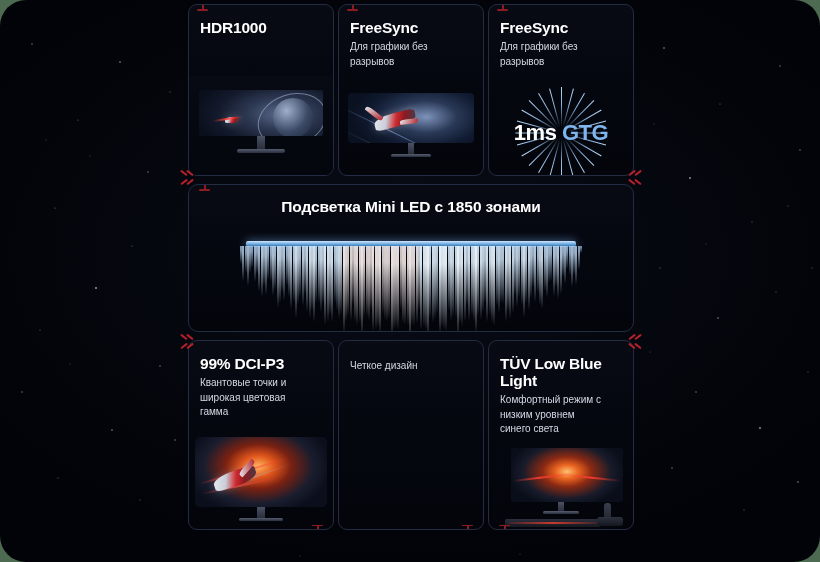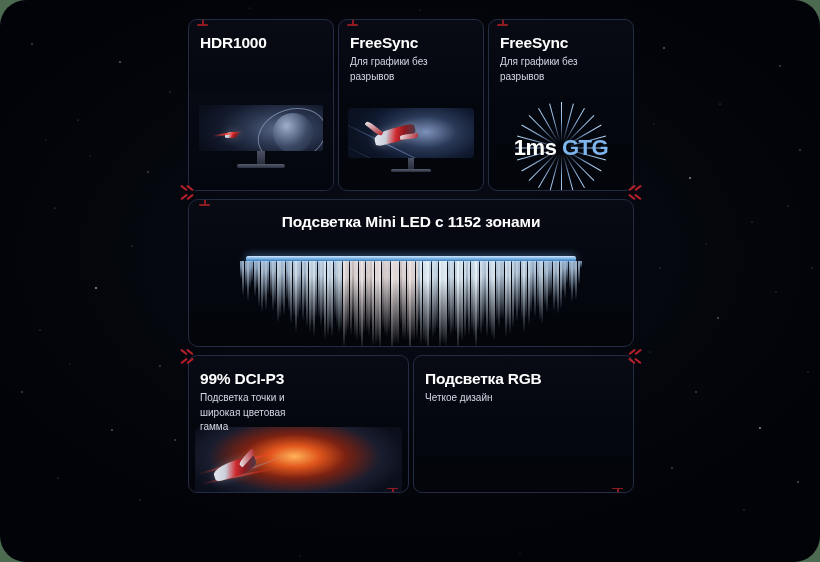--- a/index.html
+++ b/index.html
@@ -28,33 +28,33 @@
   .starfield {
     position: absolute;
     inset: 0;
     pointer-events: none;
   }
 
   
   #grid {
     position: absolute;
     left: 188px;
-    top: 19px;
+    top: 4px;
     width: 446px;
     height: 526px;
   }
 
   .row {
     display: flex;
     width: 100%;
   }
 
   .row-top   { height: 172px; gap: 4px; }
   .row-mid   { height: 148px; margin-top: 8px; }
-  .row-bot   { height: 138px; gap: 4px; margin-top: 8px; }
+  .row-bot   { height: 190px; gap: 4px; margin-top: 8px; }
 
   
   .card {
     position: relative;
     flex: 1 1 0;
     border: 1px solid #232c42;
     border-radius: 9px;
     background: linear-gradient(180deg, #080b14 0%, #05070f 45%, #03050b 100%);
     overflow: hidden;
   }
@@ -433,21 +433,21 @@
     <div class="chev" style="right:-8px;top:168px;">
       <span style="transform:rotate(-38deg);right:0;top:0;"></span>
       <span style="transform:rotate(38deg);right:0;top:9px;"></span>
       <span style="transform:rotate(-38deg);right:6px;top:0;"></span>
       <span style="transform:rotate(38deg);right:6px;top:9px;"></span>
     </div>
 
     <div class="row row-mid">
       <div class="card wide">
         <div class="miniled-head">
-          <div class="miniled-title">Подсветка Mini LED с 1152 зонами</div>
+          <div class="miniled-title">Подсветка Mini LED с 1850 зонами</div>
         </div>
         <div class="led-stage">
           <div class="led-bar"></div>
           <div class="led-drips" id="drips">
               <i style="left:0.0px;height:18.0px;background:linear-gradient(180deg,rgba(188,220,255,0.6575) 0%,rgba(188,220,255,0.6575) 22%,rgba(34,81,168,0) 100%);"></i>
               <i style="left:2.3px;height:35.2px;background:linear-gradient(180deg,rgba(202,228,255,0.7384572696608821) 0%,rgba(202,228,255,0.7384572696608821) 22%,rgba(41,91,182,0) 100%);"></i>
               <i style="left:4.6px;height:26.6px;background:linear-gradient(180deg,rgba(194,224,255,0.6918228836212131) 0%,rgba(194,224,255,0.6918228836212131) 22%,rgba(37,85,174,0) 100%);"></i>
               <i style="left:6.8px;height:39.6px;background:linear-gradient(180deg,rgba(205,230,255,0.7547745950268525) 0%,rgba(205,230,255,0.7547745950268525) 22%,rgba(42,93,185,0) 100%);"></i>
               <i style="left:9.1px;height:27.4px;background:linear-gradient(180deg,rgba(193,224,255,0.6905354133211598) 0%,rgba(193,224,255,0.6905354133211598) 22%,rgba(36,85,173,0) 100%);"></i>
               <i style="left:11.4px;height:21.5px;background:linear-gradient(180deg,rgba(188,220,255,0.6590052207764502) 0%,rgba(188,220,255,0.6590052207764502) 22%,rgba(34,81,168,0) 100%);"></i>
@@ -612,42 +612,68 @@
       <span style="transform:rotate(38deg);right:0;top:9px;"></span>
       <span style="transform:rotate(-38deg);right:6px;top:0;"></span>
       <span style="transform:rotate(38deg);right:6px;top:9px;"></span>
     </div>
 
     <div class="row row-bot">
 
       <div class="card">
         <div class="card-head">
           <div class="card-title">99% DCI-P3</div>
-          <div class="card-sub">Подсветка точки и
+          <div class="card-sub">Квантовые точки и
 широкая цветовая
 гамма</div>
         </div>
         <div class="art" style="height:52%;">
           <div class="mon-screen" style="left:6px;right:6px;top:6px;height:70px;border-radius:5px;
                background:radial-gradient(ellipse 55% 70% at 48% 42%, #ffb25a 0%, #e0561c 22%, #7a2112 45%, #1a1d2e 75%, #0b0f1c 100%);">
             <div class="streak streak-red" style="left:4px;top:46px;width:90px;transform:rotate(-16deg);"></div>
             <div class="streak streak-red" style="left:6px;top:56px;width:80px;transform:rotate(-12deg);opacity:.75;"></div>
             <div class="streak" style="left:20px;top:54px;width:80px;transform:rotate(-20deg);"></div>
             <div class="jet" style="left:18px;top:34px;width:44px;height:15px;transform:rotate(-18deg);"></div>
             <div class="jet-fin" style="left:42px;top:28px;width:20px;height:6px;transform:rotate(-48deg);"></div>
           </div>
           <div class="mon-stand" style="left:50%;margin-left:-4px;top:76px;width:8px;height:12px;"></div>
           <div class="mon-base" style="left:50%;margin-left:-22px;top:87px;width:44px;height:3px;"></div>
         </div>
         <div class="tick-red" style="right:10px;bottom:3px;"></div>
       </div>
 
       <div class="card">
         <div class="card-head">
-          <div class="card-title">Подсветка RGB</div>
           <div class="card-sub">Четкое дизайн</div>
         </div>
         <div class="tick-red" style="right:10px;bottom:3px;"></div>
       </div>
 
+      <div class="card">
+        <div class="card-head">
+          <div class="card-title">TÜV Low Blue
+Light</div>
+          <div class="card-sub">Комфортный режим с
+низким уровнем
+синего света</div>
+        </div>
+        <div class="art" style="height:44%;">
+          <div class="mon-screen" style="left:22px;right:10px;top:2px;height:54px;border-radius:3px;
+               background:radial-gradient(ellipse 52% 66% at 50% 44%, #ffc070 0%, #e8631f 20%, #8c2a13 42%, #181b2a 76%, #0a0e1a 100%);">
+            <div class="streak streak-red" style="left:2px;top:32px;width:60px;transform:rotate(-7deg);"></div>
+            <div class="streak streak-red" style="right:2px;top:26px;width:56px;transform:rotate(6deg);"></div>
+          </div>
+          <div class="mon-stand" style="left:50%;margin-left:-3px;top:56px;width:6px;height:10px;"></div>
+          <div class="mon-base" style="left:50%;margin-left:-18px;top:65px;width:36px;height:3px;"></div>
+          <div style="position:absolute;left:16px;bottom:2px;width:96px;height:8px;border-radius:2px;
+                      background:linear-gradient(180deg,#2b2f3d,#15181f);"></div>
+          <div style="position:absolute;left:20px;bottom:5px;width:88px;height:2px;
+                      background:linear-gradient(90deg,rgba(220,50,40,.15),rgba(230,60,45,.85),rgba(220,50,40,.15));"></div>
+          <div style="position:absolute;right:22px;bottom:4px;width:7px;height:22px;border-radius:3px;
+                      background:linear-gradient(180deg,#3a3f4e,#1b1e27);"></div>
+          <div style="position:absolute;right:10px;bottom:3px;width:26px;height:9px;border-radius:3px;
+                      background:linear-gradient(180deg,#2d313d,#14171e);"></div>
+        </div>
+        <div class="tick-red" style="left:10px;bottom:3px;"></div>
+      </div>
     </div>
   </div>
 </div>
 
 </body></html>

